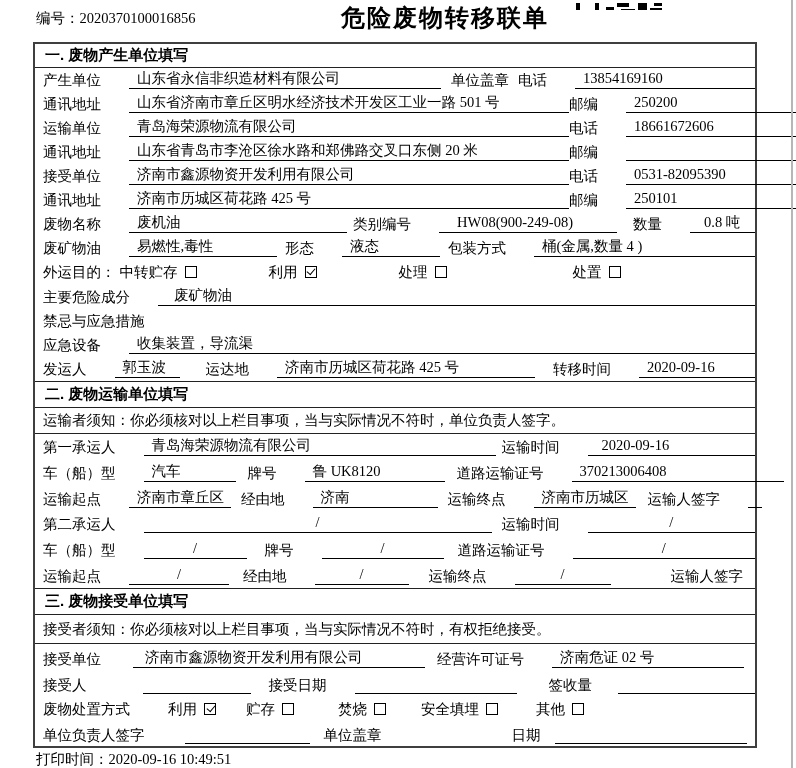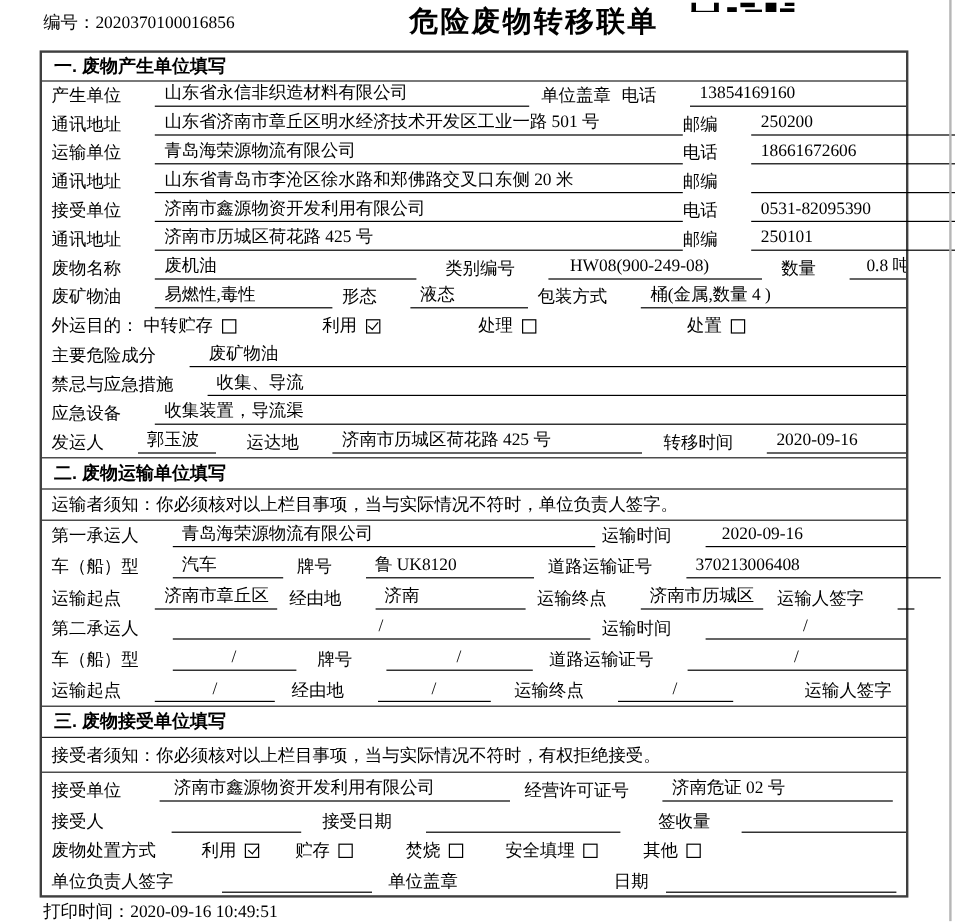--- a/index.html
+++ b/index.html
@@ -110,21 +110,21 @@
       <span class="lbl">通讯地址</span>
       <span class="val" style="width:440px">济南市历城区荷花路 425 号</span>
       <span class="sp"></span>
       <span class="lbl">邮编</span>
       <span class="val" style="width:180px">250101</span>
     </div>
 
     <div class="row" style="height:24px">
       <span class="lbl">废物名称</span>
       <span class="val" style="width:218px">废机油</span>
-      <span class="lbl" style="margin-left:24px">类别编号</span>
+      <span class="lbl" style="margin-left:6px">类别编号</span>
       <span class="val" style="width:178px;padding-left:18px">HW08(900-249-08)</span>
       <span class="lbl" style="margin-left:16px">数量</span>
       <span class="val grow" style="padding-left:14px">0.8 吨</span>
     </div>
 
     <div class="row" style="height:24px">
       <span class="lbl">废矿物油</span>
       <span class="val" style="width:148px">易燃性,毒性</span>
       <span class="lbl" style="margin-left:8px">形态</span>
       <span class="val" style="width:98px">液态</span>
@@ -144,21 +144,20 @@
       <span class="cbx"></span>
     </div>
 
     <div class="row" style="height:24px">
       <span class="lbl">主要危险成分</span>
       <span class="val grow" style="padding-left:16px">废矿物油</span>
     </div>
 
     <div class="row" style="height:24px">
       <span class="lbl">禁忌与应急措施</span>
-      <span class="val grow">收集、导流</span>
     </div>
 
     <div class="row" style="height:24px">
       <span class="lbl">应急设备</span>
       <span class="val grow">收集装置，导流渠</span>
     </div>
 
     <div class="row" style="height:24px">
       <span class="lbl">发运人</span>
       <span class="val" style="width:65px">郭玉波</span>

